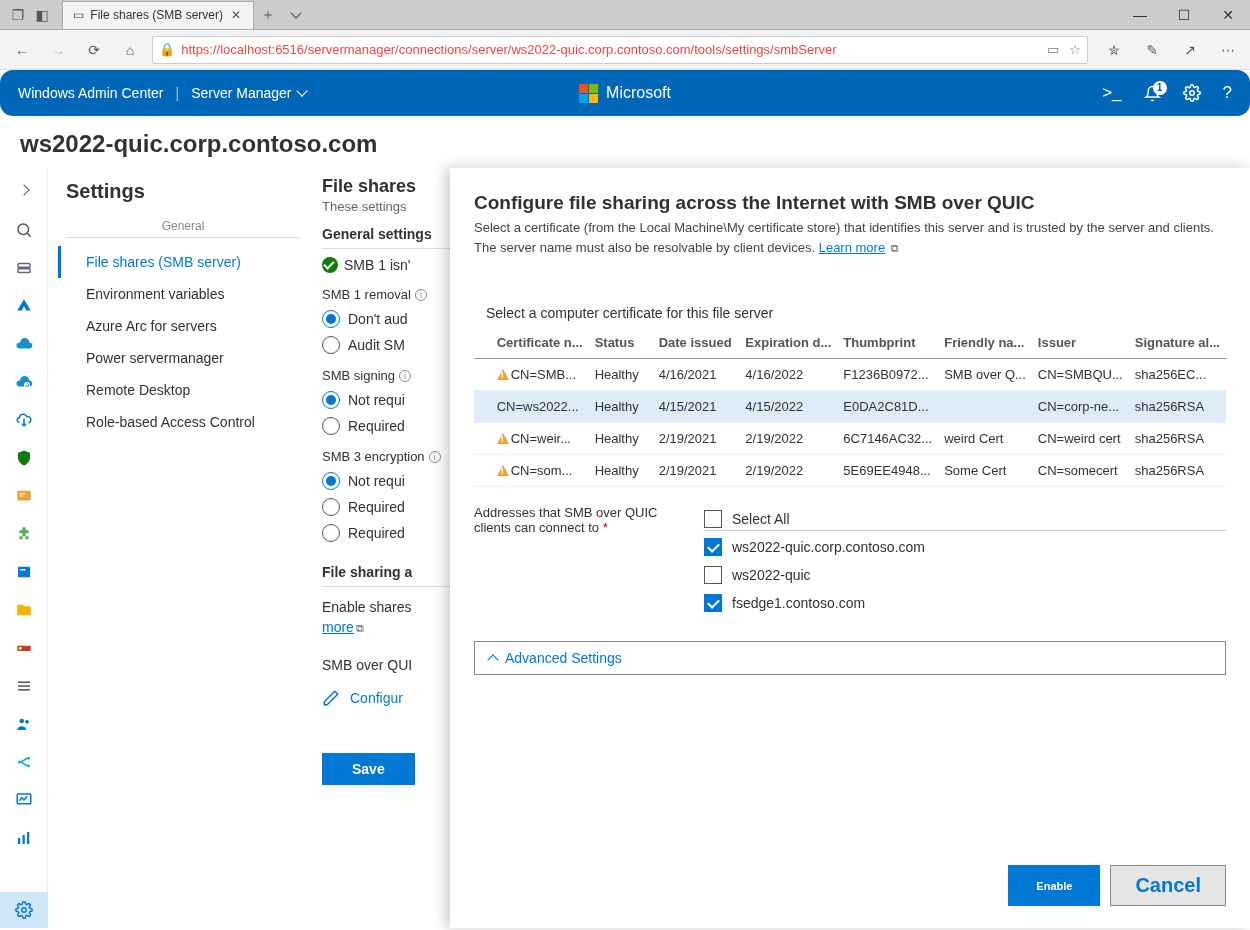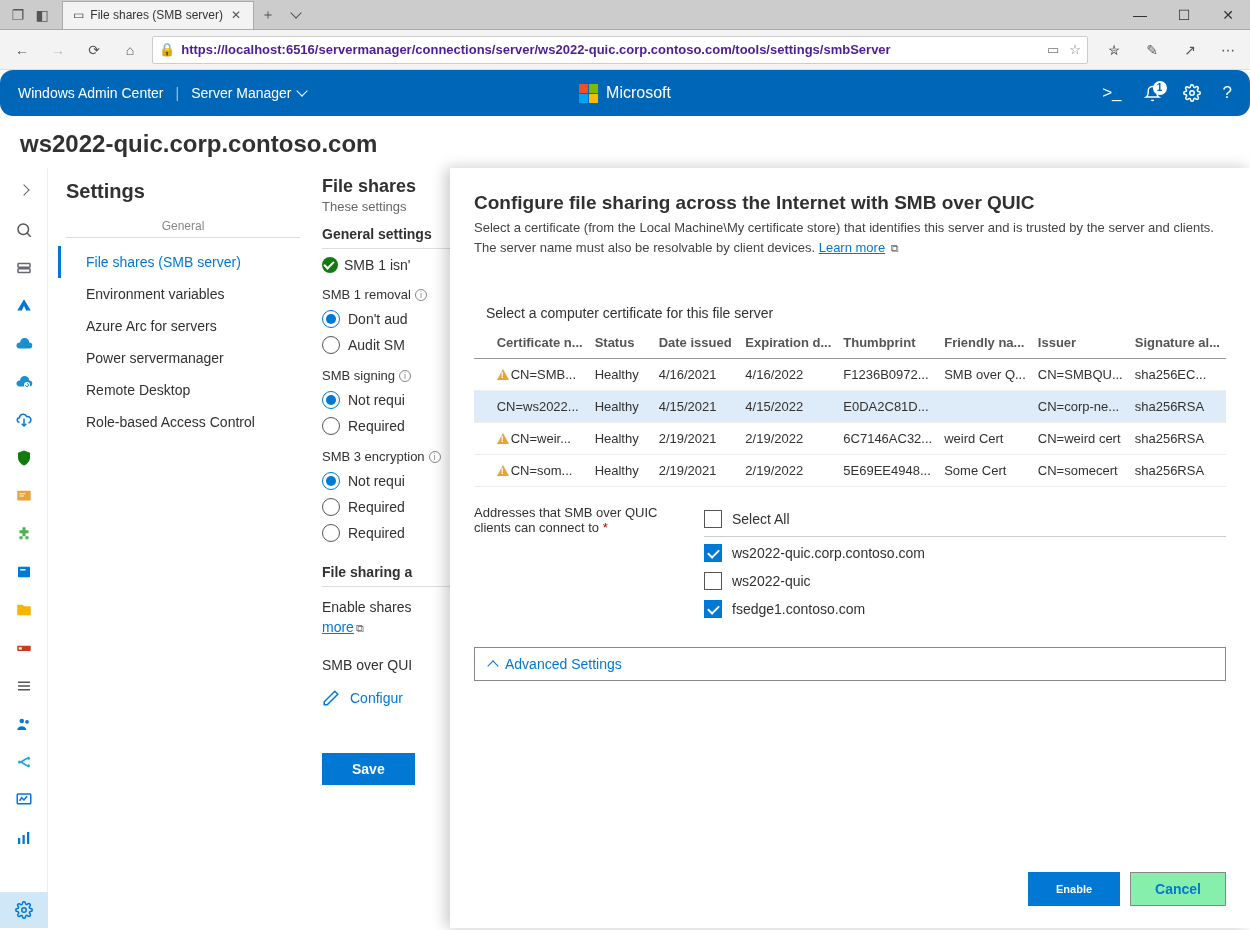--- a/index.html
+++ b/index.html
@@ -14,21 +14,21 @@
   .browser-tab .tab-close { color:#555; padding:0 2px;}
   .tab-plus { width:28px; height:28px; display:flex; align-items:center; justify-content:center; color:#555;}
   .win-controls { margin-left:auto; display:flex;}
   .win-controls .wc { width:44px; height:28px; display:flex; align-items:center; justify-content:center; color:#333;}
   
   .addrbar { height:40px; background:#f3f3f3; display:flex; align-items:center; padding:0 8px; gap:8px; border-bottom:1px solid #ddd;}
   .addrbar .ab-btn { width:28px; height:28px; display:flex; align-items:center; justify-content:center; color:#555;}
   .addrbar .ab-btn.disabled { color:#bbb;}
   .url-box { flex:1; height:28px; border:1px solid #ccc; background:#fff; border-radius:2px; display:flex; align-items:center; padding:0 6px; gap:6px; font-size:13px;}
   .url-box .lock { color:#777;}
-  .url-box .url-text { flex:1; color:#4c1d95; white-space:nowrap; overflow:hidden;font-weight:bold;}
+  .url-box .url-text { flex:1; color:#ef4444; white-space:nowrap; overflow:hidden;}
   .url-box .right-icons { display:flex; gap:10px; color:#777;}
   .addrbar .trail { display:flex; gap:10px; margin-left:4px;}
   
   
   .wac-header { height:46px; background:#0067B8; color:#fff; display:flex; align-items:center; padding:4px 18px; font-size:14px;border-radius:13px;}
   .wac-header .divider { color:rgba(255,255,255,.6); margin:0 12px;}
   .wac-header .sm { display:flex; align-items:center; gap:6px;}
   .wac-header .ms-logo { position:absolute; left:50%; transform:translateX(-50%); display:flex; align-items:center; gap:8px; font-size:16px;}
   .ms-grid { display:grid; grid-template-columns:9px 9px; grid-template-rows:9px 9px; gap:1px;}
   .ms-grid span:nth-child(1){background:#F25022;}
@@ -87,30 +87,30 @@
   .cert-table td { padding:8px 6px; border-bottom:1px solid #eee; white-space:nowrap; overflow:hidden; text-overflow:ellipsis;}
   .cert-table tr.selected td { background:#DEECF9;}
   .warn-tri { display:inline-block; width:0;height:0;border-left:6px solid transparent;border-right:6px solid transparent;border-bottom:11px solid #E8A33D; margin-right:2px; position:relative; top:1px;}
   .warn-tri::after{content:"!";position:absolute;left:-2px;top:1px;color:#fff;font-size:9px;font-weight:bold;}
   
   .addr-section { display:flex; gap:20px; margin-top:18px;}
   .addr-label { font-size:13px; width:210px;}
   .req-star { color:#A80000;}
   .addr-list { flex:1;}
   .chk-row { display:flex; gap:10px; align-items:center; padding:5px 0; font-size:14px;}
-  .chk-row.first { border-bottom:1px solid #ccc; padding-bottom:8px; margin-bottom:2px;}
+  .chk-row.first { border-bottom:1px solid #ccc; padding-bottom:2px; margin-bottom:2px;}
   .faux-chk { width:18px;height:18px;border:1px solid #555;display:inline-flex;align-items:center;justify-content:center;}
   .faux-chk.checked { background:#0078D4; border-color:#0078D4;}
   .faux-chk.checked::after{content:"";width:5px;height:9px;border:solid #fff;border-width:0 2px 2px 0;transform:rotate(45deg);margin-bottom:2px;}
   
   .adv-btn { margin-top:24px; border:1px solid #8A8886; background:#fff; color:#0078D4; padding:8px 14px; font-size:14px; display:inline-flex; gap:8px; align-items:center; cursor:pointer;}
   
   .panel-footer { margin-top:auto; padding:18px 0 22px; display:flex; justify-content:flex-end; gap:10px;}
   .btn-primary { background:#0078D4; color:#fff; border:none; padding:8px 28px; font-size:11px; font-weight:600; cursor:pointer;}
-  .btn-secondary { background:#86efac; color:#0078D4; border:1px solid #8A8886; padding:8px 24px; font-size:14px; font-weight:600; cursor:pointer;}
+  .btn-secondary { background:#e5e5e5; color:#0078D4; border:1px solid #8A8886; padding:8px 24px; font-size:20px; font-weight:600; cursor:pointer;}
   .chev { display:inline-block; width:8px;height:8px;border:solid currentColor;border-width:0 1.5px 1.5px 0; transform:rotate(45deg); margin-top:-4px;}
   .chev.up { transform:rotate(-135deg); margin-top:4px;}
   .chev.right { transform:rotate(-45deg);}
   svg { display:block;}
 </style>
 </head>
 <body>
 
 <div class="titlebar">
   <div class="left-btns">

